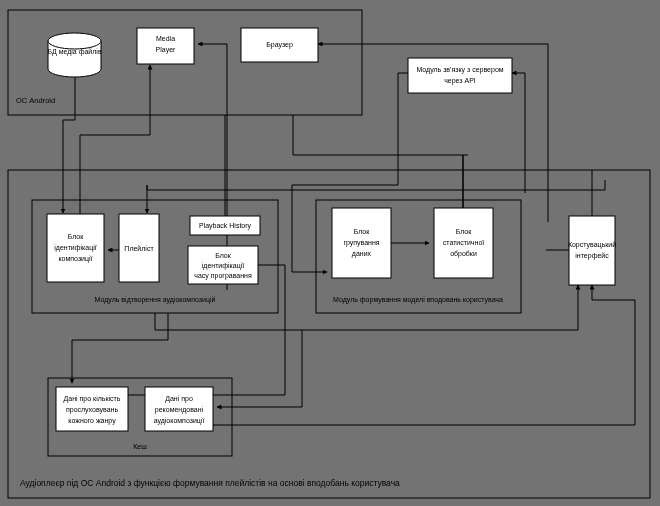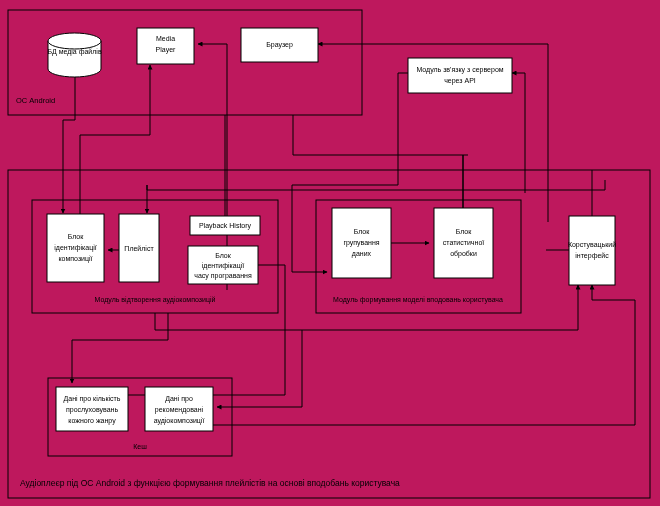--- a/index.html
+++ b/index.html
@@ -4,21 +4,21 @@
 <style>
   html, body {
     margin: 0;
     padding: 0;
     background: #ffffff;
   }
   #canvas {
     position: relative;
     width: 660px;
     height: 506px;
-    background: #be185d;
+    background: #737373;
     font-family: "Liberation Sans", sans-serif;
   }
   svg#diagram {
     position: absolute;
     top: 0;
     left: 0;
     width: 660px;
     height: 506px;
   }
   .shape {

